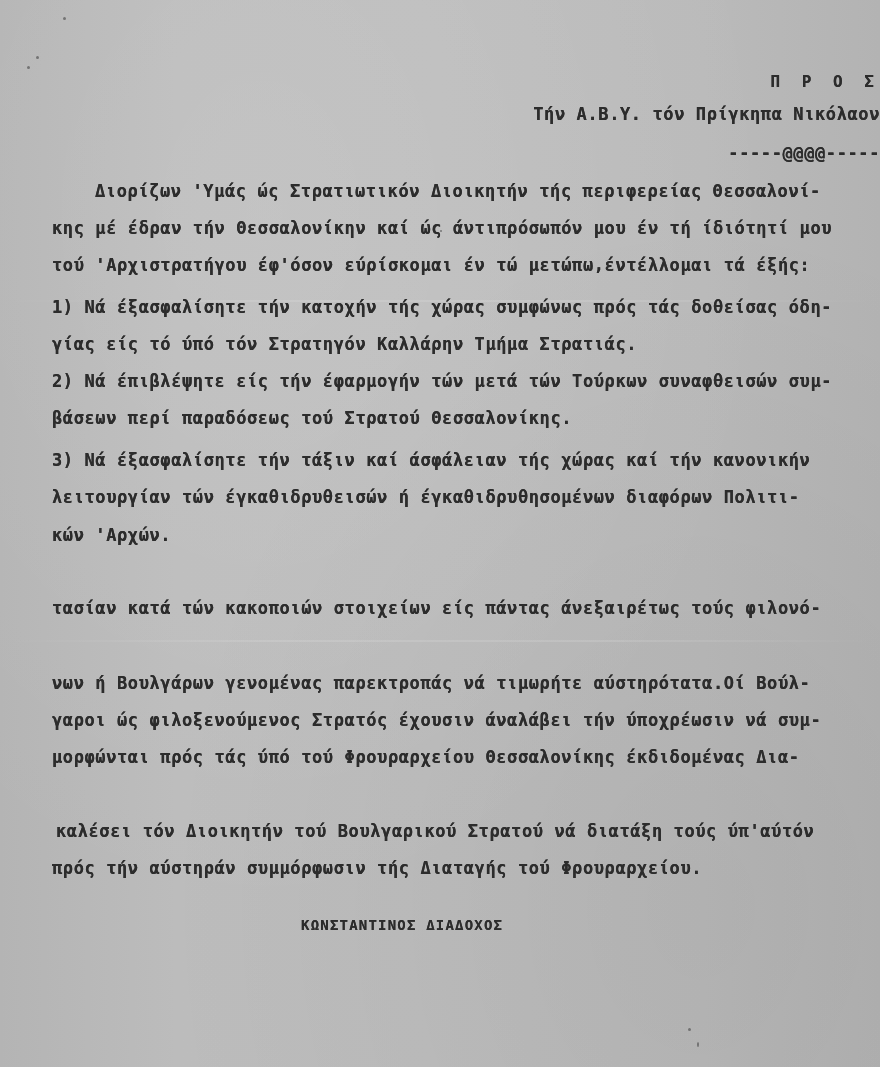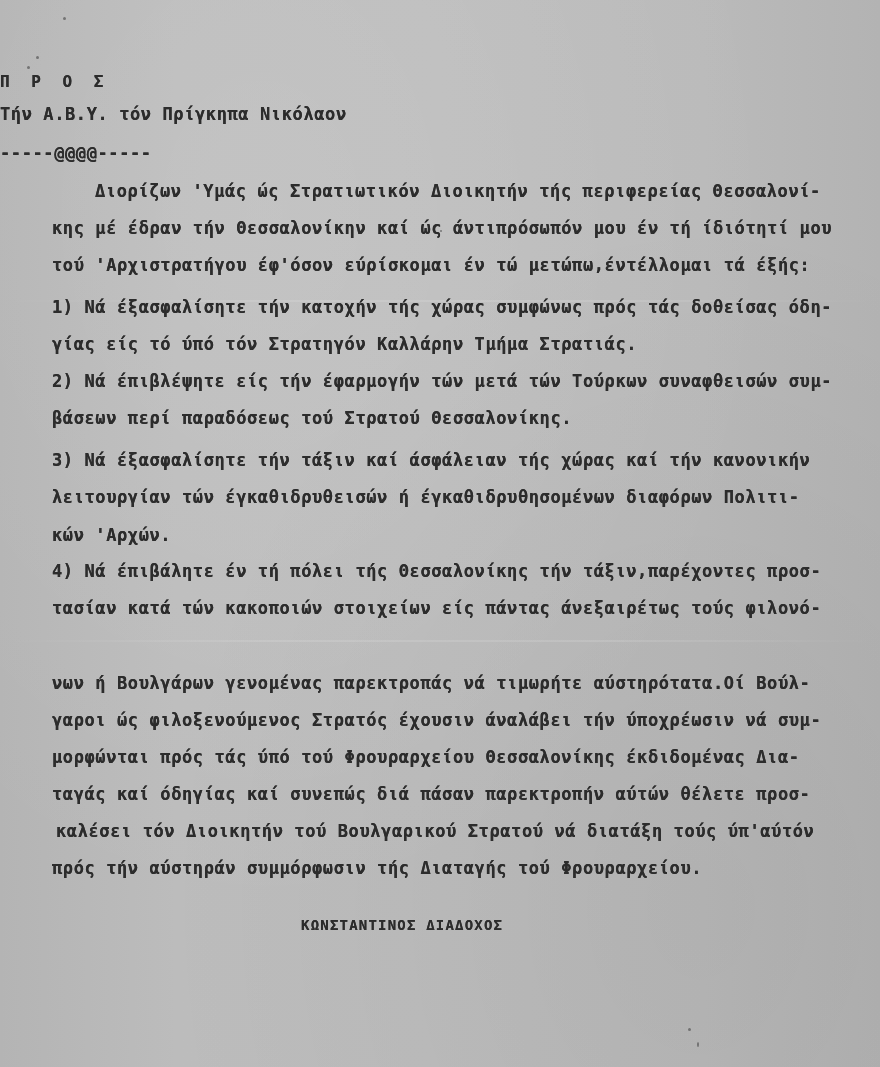--- a/index.html
+++ b/index.html
@@ -43,21 +43,21 @@
     font-size: 17px;
     letter-spacing: 0.6px;
     line-height: 20px;
     text-shadow: 0 0 0.6px rgba(30,30,30,0.8);
     font-weight: bold;
     color: #2c2c2c;
   }
   .center {
     left: 0;
     width: 880px;
-    text-align: left;
+    text-align: right;
   }
   .heading-title {
     font-size: 16px;
     letter-spacing: 6px;
   }
   .sig {
     font-size: 14px;
     letter-spacing: 1.2px;
     margin-left: 23px;
   }
@@ -83,23 +83,21 @@
   <div class="line" style="left:95px;top:181px">Διορίζων 'Υμάς ώς Στρατιωτικόν Διοικητήν τής περιφερείας Θεσσαλονί-</div>
   <div class="line" style="left:52px;top:218px">κης μέ έδραν τήν Θεσσαλονίκην καί ώς άντιπρόσωπόν μου έν τή ίδιότητί μου</div>
   <div class="line" style="left:52px;top:255px">τού 'Αρχιστρατήγου έφ'όσον εύρίσκομαι έν τώ μετώπω,έντέλλομαι τά έξής:</div>
   <div class="line" style="left:52px;top:297px">1) Νά έξασφαλίσητε τήν κατοχήν τής χώρας συμφώνως πρός τάς δοθείσας όδη-</div>
   <div class="line" style="left:52px;top:334px">γίας είς τό ύπό τόν Στρατηγόν Καλλάρην Τμήμα Στρατιάς.</div>
   <div class="line" style="left:52px;top:371px">2) Νά έπιβλέψητε είς τήν έφαρμογήν τών μετά τών Τούρκων συναφθεισών συμ-</div>
   <div class="line" style="left:52px;top:408px">βάσεων περί παραδόσεως τού Στρατού Θεσσαλονίκης.</div>
   <div class="line" style="left:52px;top:450px">3) Νά έξασφαλίσητε τήν τάξιν καί άσφάλειαν τής χώρας καί τήν κανονικήν</div>
   <div class="line" style="left:52px;top:487px">λειτουργίαν τών έγκαθιδρυθεισών ή έγκαθιδρυθησομένων διαφόρων Πολιτι-</div>
   <div class="line" style="left:52px;top:525px">κών 'Αρχών.</div>
-  <div class="line" style="left:52px;top:561px">4) Νά έπιβάλητε έν τή πόλει τής Θεσσαλονίκης τήν τάξιν,παρέχοντες προσ-</div>
   <div class="line" style="left:52px;top:598px">τασίαν κατά τών κακοποιών στοιχείων είς πάντας άνεξαιρέτως τούς φιλονό-</div>
   <div class="line" style="left:52px;top:673px">νων ή Βουλγάρων γενομένας παρεκτροπάς νά τιμωρήτε αύστηρότατα.Οί Βούλ-</div>
   <div class="line" style="left:52px;top:710px">γαροι ώς φιλοξενούμενος Στρατός έχουσιν άναλάβει τήν ύποχρέωσιν νά συμ-</div>
   <div class="line" style="left:52px;top:747px">μορφώνται πρός τάς ύπό τού Φρουραρχείου Θεσσαλονίκης έκδιδομένας Δια-</div>
-  <div class="line" style="left:52px;top:784px">ταγάς καί όδηγίας καί συνεπώς διά πάσαν παρεκτροπήν αύτών θέλετε προσ-</div>
   <div class="line" style="left:56px;top:821px">καλέσει τόν Διοικητήν τού Βουλγαρικού Στρατού νά διατάξη τούς ύπ'αύτόν</div>
   <div class="line" style="left:52px;top:858px">πρός τήν αύστηράν συμμόρφωσιν τής Διαταγής τού Φρουραρχείου.</div>
 
   <div class="line sig" style="left:278px;top:915px">ΚΩΝΣΤΑΝΤΙΝΟΣ ΔΙΑΔΟΧΟΣ</div>
 </div>
 
 </body></html>

